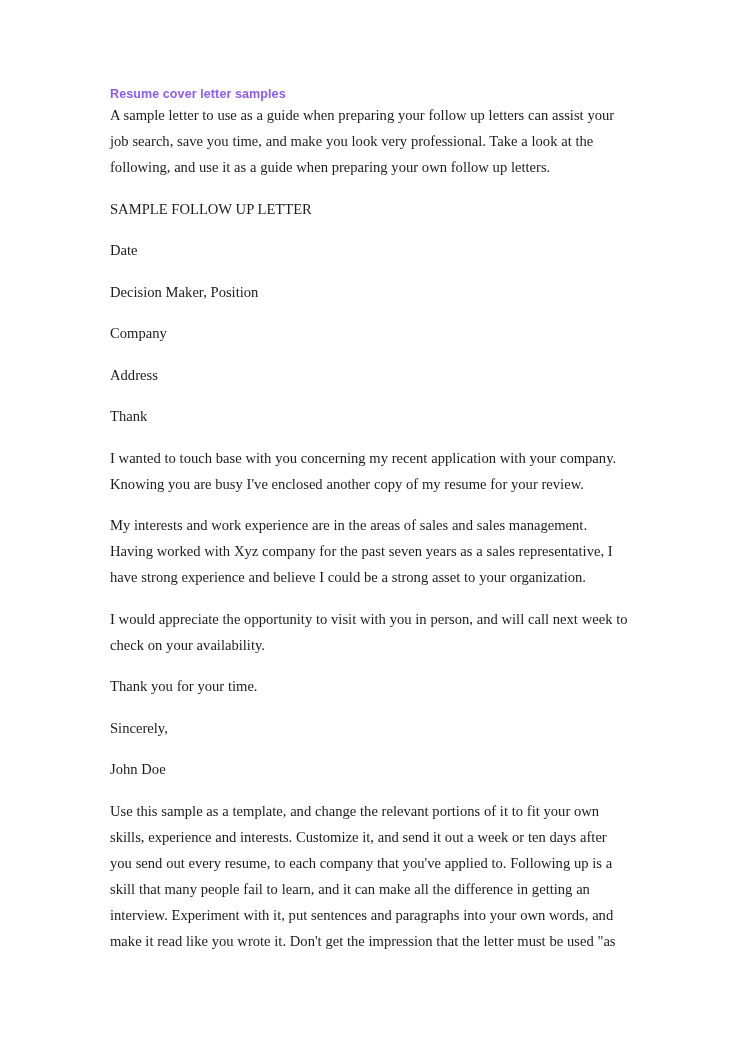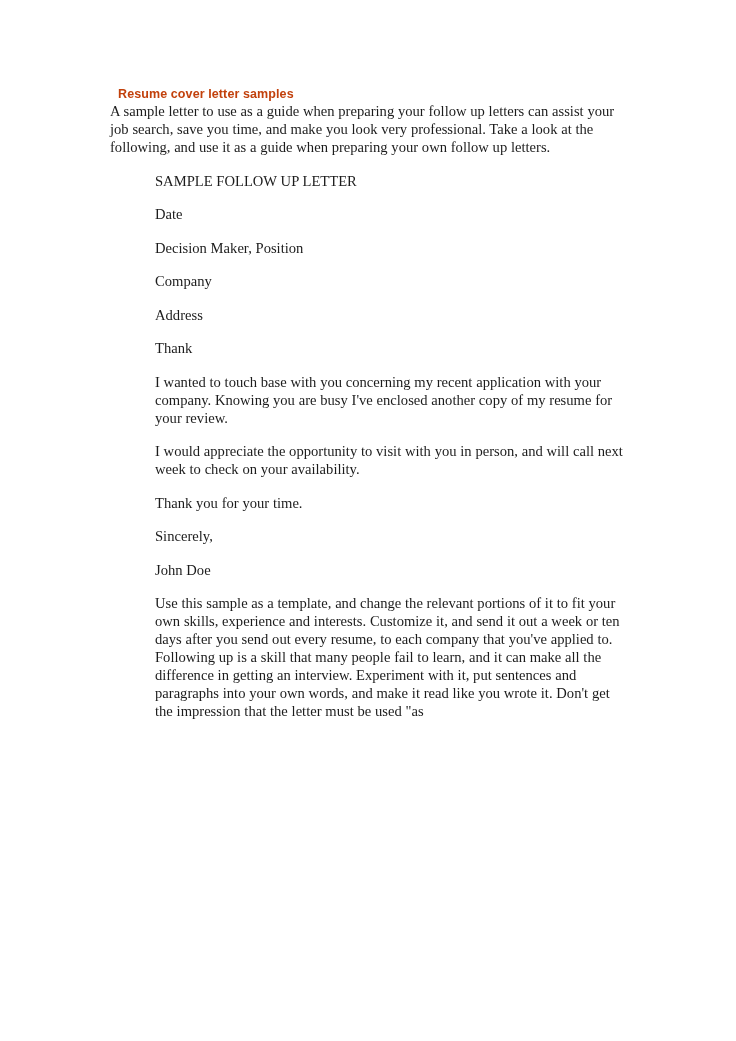--- a/index.html
+++ b/index.html
@@ -33,41 +33,40 @@
     top: 86px;
     width: 520px;
   }
 
   .doc-title {
     font-family: "Liberation Sans", "DejaVu Sans", sans-serif;
     font-weight: bold;
     font-size: 12.5px;
     line-height: 16px;
     letter-spacing: 0.1px;
-    color: #c2410c;
-    margin: 0 0 0 8px;
+    color: #8b5cf6;
+    margin: 0 0 0 0;
   }
 
   .intro {
     margin-top: 51px;
   }
 
   p.body-text {
     font-family: "Liberation Serif", "DejaVu Serif", serif;
     font-size: 14.6px;
-    line-height: 18px;
+    line-height: 26px;
     color: #1c1c1c;
     margin: 0;
     text-align: left;
     word-spacing: 0.1px;
   }
 
   p.body-text + p.body-text {
     margin-top: 15.5px;
-    margin-left: 45px;
   }
 
   .section-heading {
     margin-top: 21px;
   }
 
   .field-line {
     margin-top: 15.5px;
   }
 
@@ -102,20 +101,21 @@
     <p class="body-text field-line">Company</p>
 
     <p class="body-text field-line">Address</p>
 
     <p class="body-text field-line">Thank</p>
 
 
 
     <p class="body-text letter-para">I wanted to touch base with you concerning my recent application with your company. Knowing you are busy I've enclosed another copy of my resume for your review.</p>
 
+    <p class="body-text letter-para">My interests and work experience are in the areas of sales and sales management. Having worked with Xyz company for the past seven years as a sales representative, I have strong experience and believe I could be a strong asset to your organization.</p>
 
     <p class="body-text letter-para">I would appreciate the opportunity to visit with you in person, and will call next week to check on your availability.</p>
 
     <p class="body-text closing-para">Thank you for your time.</p>
 
     <p class="body-text field-line">Sincerely,</p>
 
     <p class="body-text field-line">John Doe</p>
 
 

